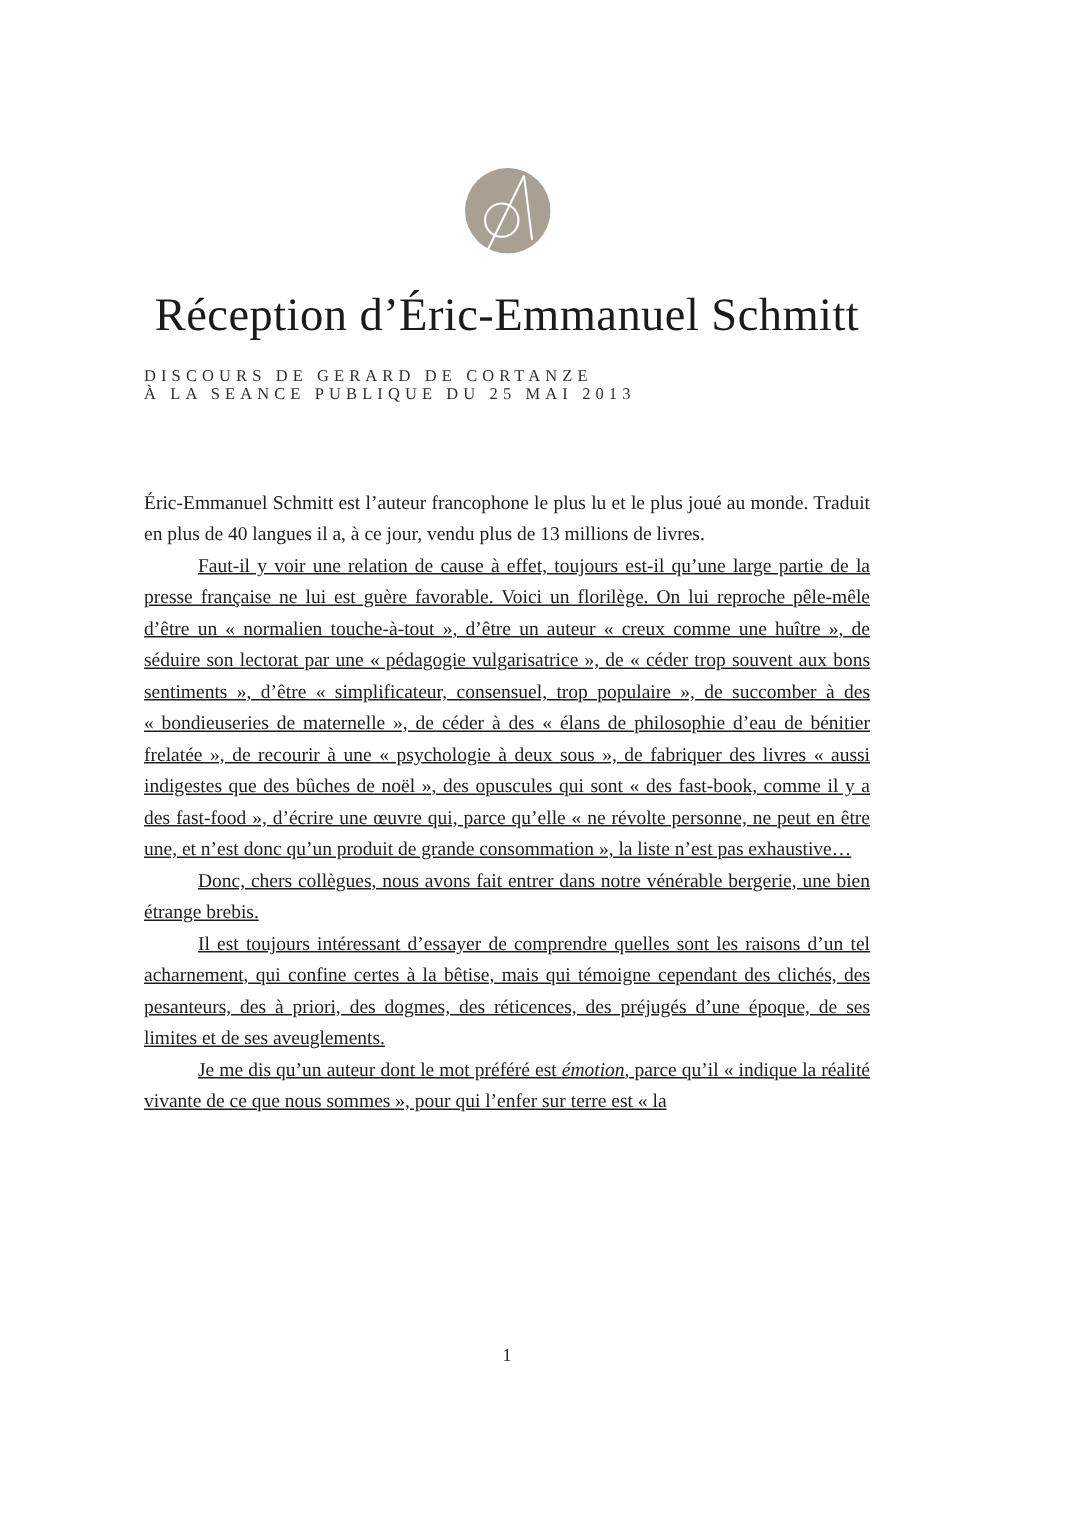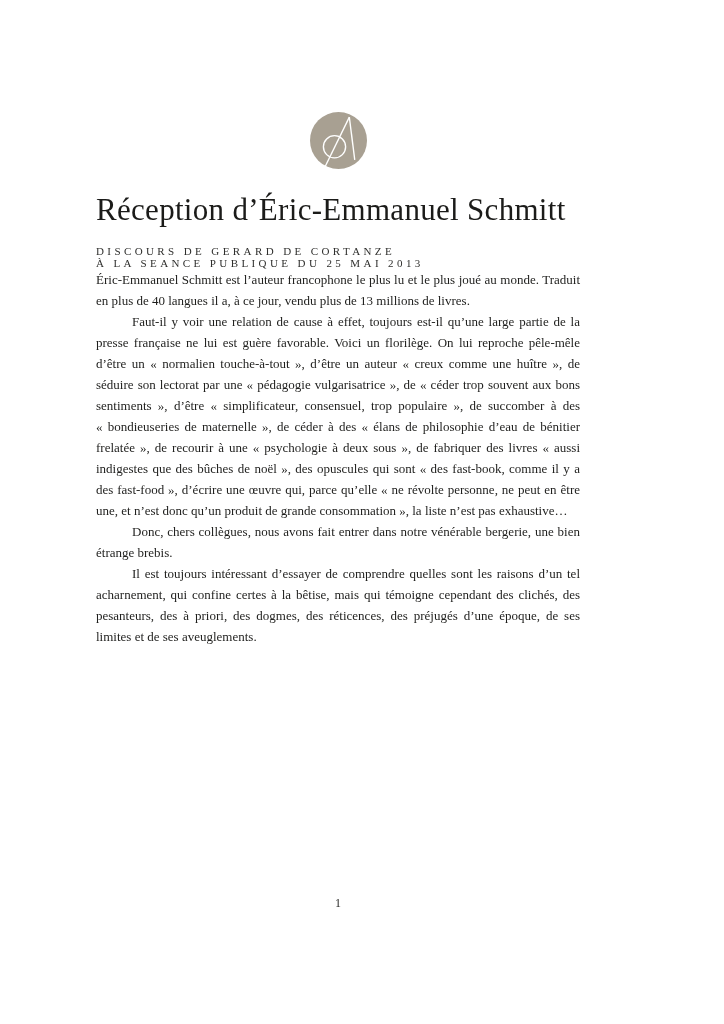--- a/index.html
+++ b/index.html
@@ -22,42 +22,43 @@
   .logo-row {
     padding-top: 112px;
     display: flex;
     justify-content: center;
   }
   .logo-row svg { display: block; width: 57px; height: 57px; }
   .doc-title {
     margin: 23px 0 0 0;
     font-size: 31px;
     font-weight: 400;
-    text-align: left;
+    text-align: center;
     letter-spacing: 0.3px;
     color: #1b1b19;
     line-height: 1.15;
   }
   .subtitle {
     margin-top: 17px;
     text-align: left;
     font-size: 11px;
     letter-spacing: 3.4px;
     color: #2f2f2d;
     white-space: nowrap;
   }
   .subtitle.second { margin-top: 0; }
   .body-text {
+    margin-top: 55px;
     font-size: 13px;
     line-height: 21px;
     text-align: justify;
     color: #1e1e1c;
   }
   .body-para { margin: 0; }
-  .body-para.indent { text-indent: 36px; }
+  .body-para.indent { text-indent: 36px; text-decoration: underline; }
   .body-para em { font-style: italic; }
   .page-number {
     position: absolute;
     top: 896px;
     left: 96px;
     width: 484px;
     text-align: center;
     font-size: 12px;
     color: #2a2a28;
   }
@@ -81,18 +82,19 @@
 
     <div class="subtitle">DISCOURS DE GERARD DE CORTANZE</div>
 
     <div class="subtitle second">À LA SEANCE PUBLIQUE DU 25 MAI 2013</div>
 
     <div class="body-text">
         <p class="body-para"><span>Éric-Emmanuel Schmitt est l’auteur francophone le plus lu et le plus joué au monde. Traduit en plus de 40 langues il a, à ce jour, vendu plus de 13 millions de livres.</span></p>
         <p class="body-para indent"><span>Faut-il y voir une relation de cause à effet, toujours est-il qu’une large partie de la presse française ne lui est guère favorable. Voici un florilège. On lui reproche pêle-mêle d’être un «&nbsp;normalien touche-à-tout&nbsp;», d’être un auteur «&nbsp;creux comme une huître&nbsp;», de séduire son lectorat par une «&nbsp;pédagogie vulgarisatrice&nbsp;», de «&nbsp;céder trop souvent aux bons sentiments&nbsp;», d’être «&nbsp;simplificateur, consensuel, trop populaire&nbsp;», de succomber à des «&nbsp;bondieuseries de maternelle&nbsp;», de céder à des «&nbsp;élans de philosophie d’eau de bénitier frelatée&nbsp;», de recourir à une «&nbsp;psychologie à deux sous&nbsp;», de fabriquer des livres «&nbsp;aussi indigestes que des bûches de noël&nbsp;», des opuscules qui sont «&nbsp;des fast-book, comme il y a des fast-food&nbsp;», d’écrire une œuvre qui, parce qu’elle «&nbsp;ne révolte personne, ne peut en être une, et n’est donc qu’un produit de grande consommation&nbsp;», la liste n’est pas exhaustive…</span></p>
         <p class="body-para indent"><span>Donc, chers collègues, nous avons fait entrer dans notre vénérable bergerie, une bien étrange brebis.</span></p>
         <p class="body-para indent"><span>Il est toujours intéressant d’essayer de comprendre quelles sont les raisons d’un tel acharnement, qui confine certes à la bêtise, mais qui témoigne cependant des clichés, des pesanteurs, des à priori, des dogmes, des réticences, des préjugés d’une époque, de ses limites et de ses aveuglements.</span></p>
+        <p class="body-para indent"><span>Je me dis qu’un auteur dont le mot préféré est </span><em>émotion</em><span>, parce qu’il «&nbsp;indique la réalité vivante de ce que nous sommes&nbsp;», pour qui l’enfer sur terre est «&nbsp;la</span></p>
       </div>
 
   </div>
 
   <div class="page-number">1</div>
 </div>
 
 </body></html>

